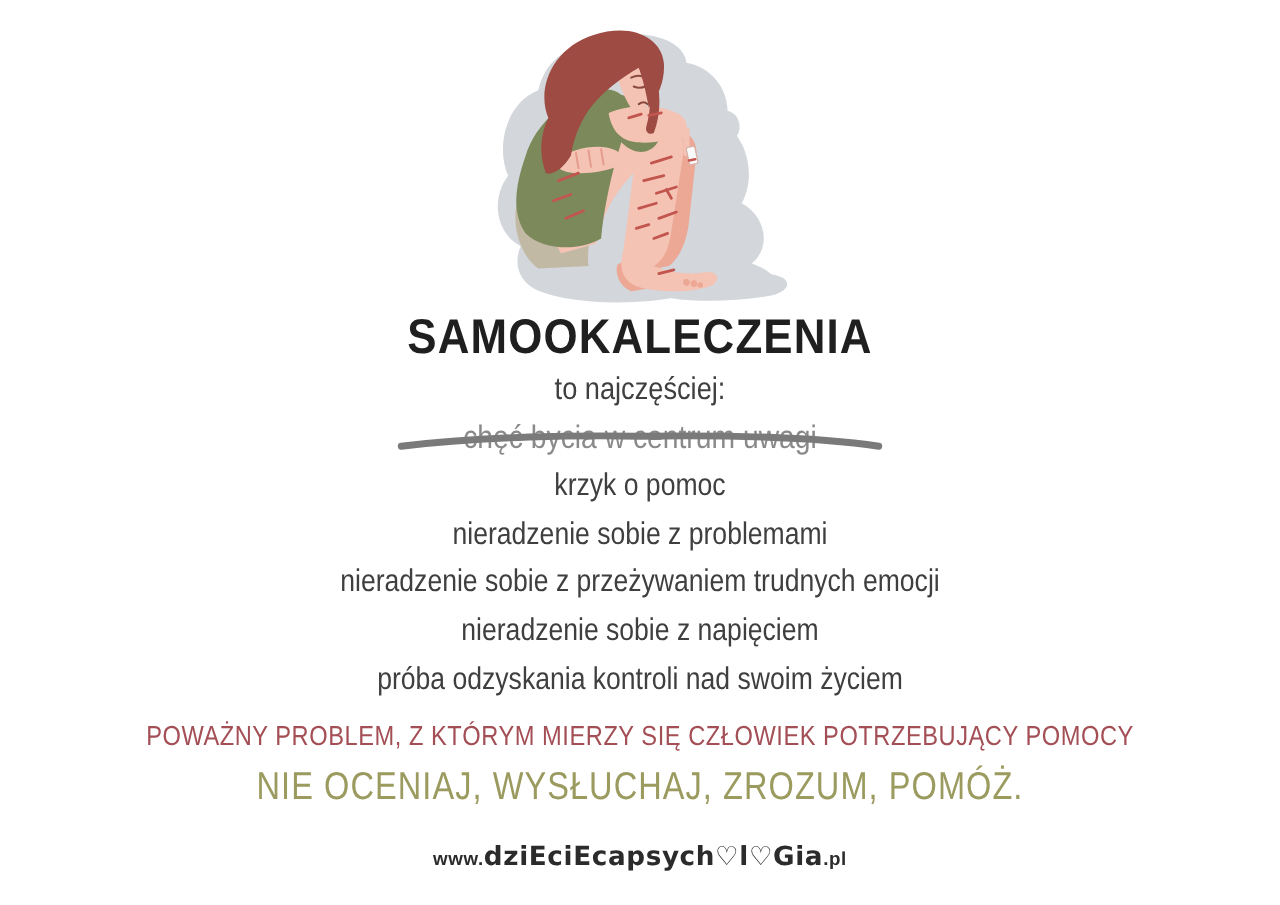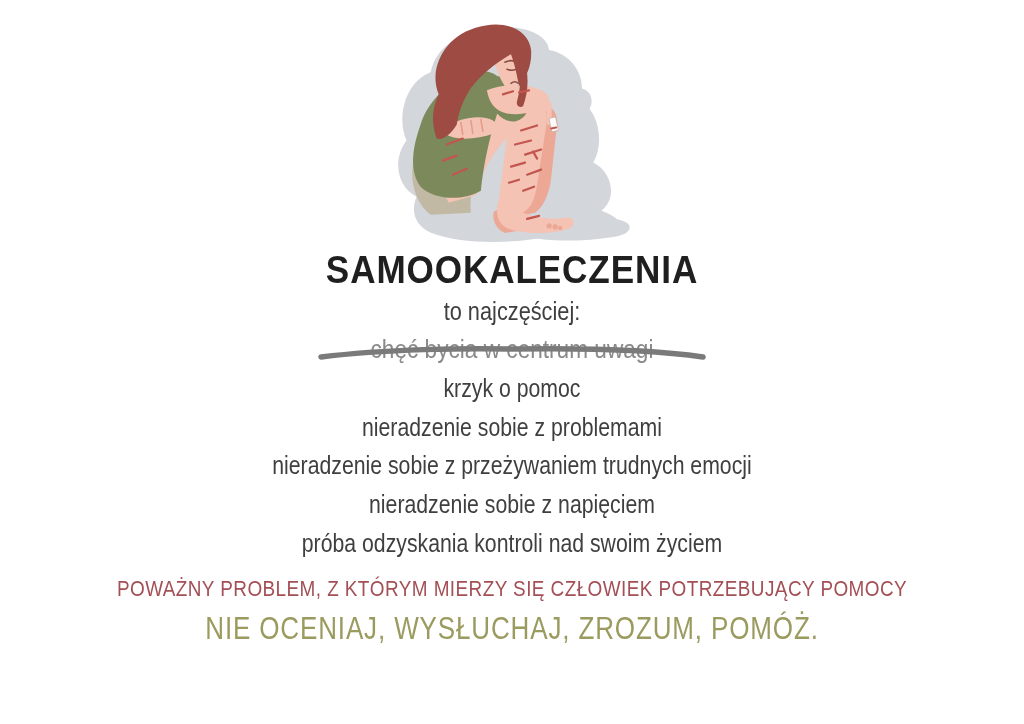--- a/index.html
+++ b/index.html
@@ -184,14 +184,17 @@
   <div class="line reason r0">krzyk o pomoc</div>
   <div class="line reason r1">nieradzenie sobie z problemami</div>
   <div class="line reason r2">nieradzenie sobie z przeżywaniem trudnych emocji</div>
   <div class="line reason r3">nieradzenie sobie z napięciem</div>
   <div class="line reason r4">próba odzyskania kontroli nad swoim życiem</div>
 
   <div class="line warning">POWAŻNY PROBLEM, Z KTÓRYM MIERZY SIĘ CZŁOWIEK POTRZEBUJĄCY POMOCY</div>
 
   <div class="line cta">NIE OCENIAJ, WYSŁUCHAJ, ZROZUM, POMÓŻ.</div>
 
+  <div class="line footer">
+    <span class="small">www.</span><span class="domain">dziEciEcapsych♡l♡Gia</span><span class="small">.pl</span>
+  </div>
 
 </div>
 
 </body></html>

